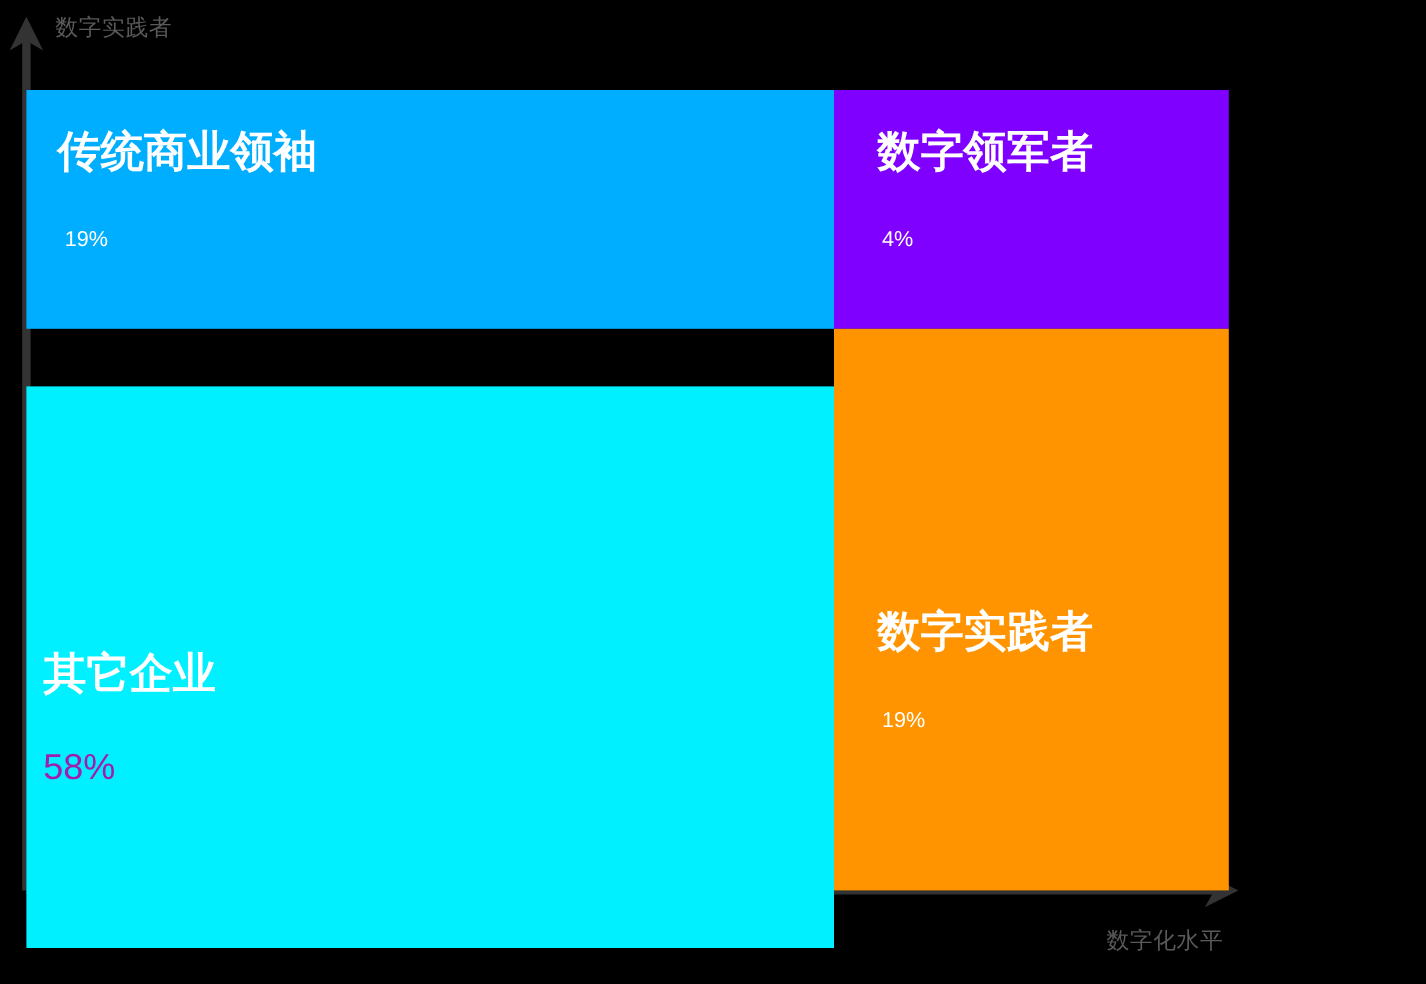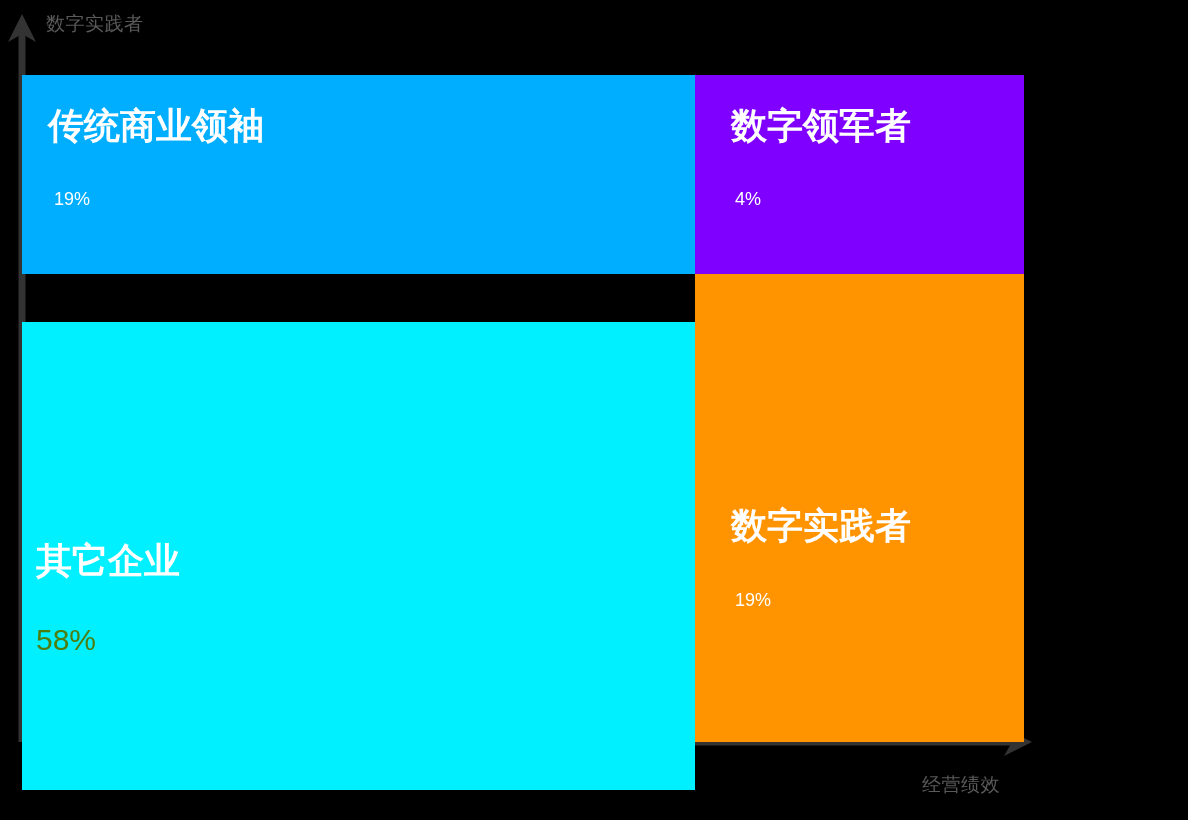--- a/index.html
+++ b/index.html
@@ -125,37 +125,37 @@
 
     <polygon points="22,14 8,42 22,34 36,42" fill="#333333"></polygon>
 
     <line x1="22" y1="742" x2="1014" y2="742" stroke="#333333" stroke-width="7"></line>
 
     <polygon points="1032,742 1004,728 1012,742 1004,756" fill="#333333"></polygon>
   </svg>
 
   <div class="axis-label" id="y-axis-label">数字实践者</div>
 
-  <div class="axis-label" id="x-axis-label">经营绩效</div>
+  <div class="axis-label" id="x-axis-label">数字化水平</div>
 
   <div id="quadrant-grid">
 
     <div class="quadrant" id="quadrant-top-left" style="background-color: rgb(0, 174, 255);">
       <div class="q-title" style="color: rgb(255, 255, 255);">传统商业领袖</div>
       <div class="q-value" style="color: rgb(255, 255, 255);">19%</div>
     </div>
 
     <div class="quadrant" id="quadrant-top-right" style="background-color: rgb(127, 0, 255);">
       <div class="q-title" style="color: rgb(255, 255, 255);">数字领军者</div>
       <div class="q-value" style="color: rgb(255, 255, 255);">4%</div>
     </div>
 
     <div class="quadrant" id="quadrant-bottom-left" style="background-color: rgb(0, 240, 255);">
       <div class="q-title" style="color: rgb(255, 255, 255);">其它企业</div>
-      <div class="q-value" style="color: #4d7c0f;">58%</div>
+      <div class="q-value" style="color: #a21caf;">58%</div>
     </div>
 
     <div class="quadrant" id="quadrant-bottom-right" style="background-color: rgb(255, 148, 0);">
       <div class="q-title" style="color: rgb(255, 255, 255);">数字实践者</div>
       <div class="q-value" style="color: rgb(255, 255, 255);">19%</div>
     </div>
 
   </div>
 </div>
 

